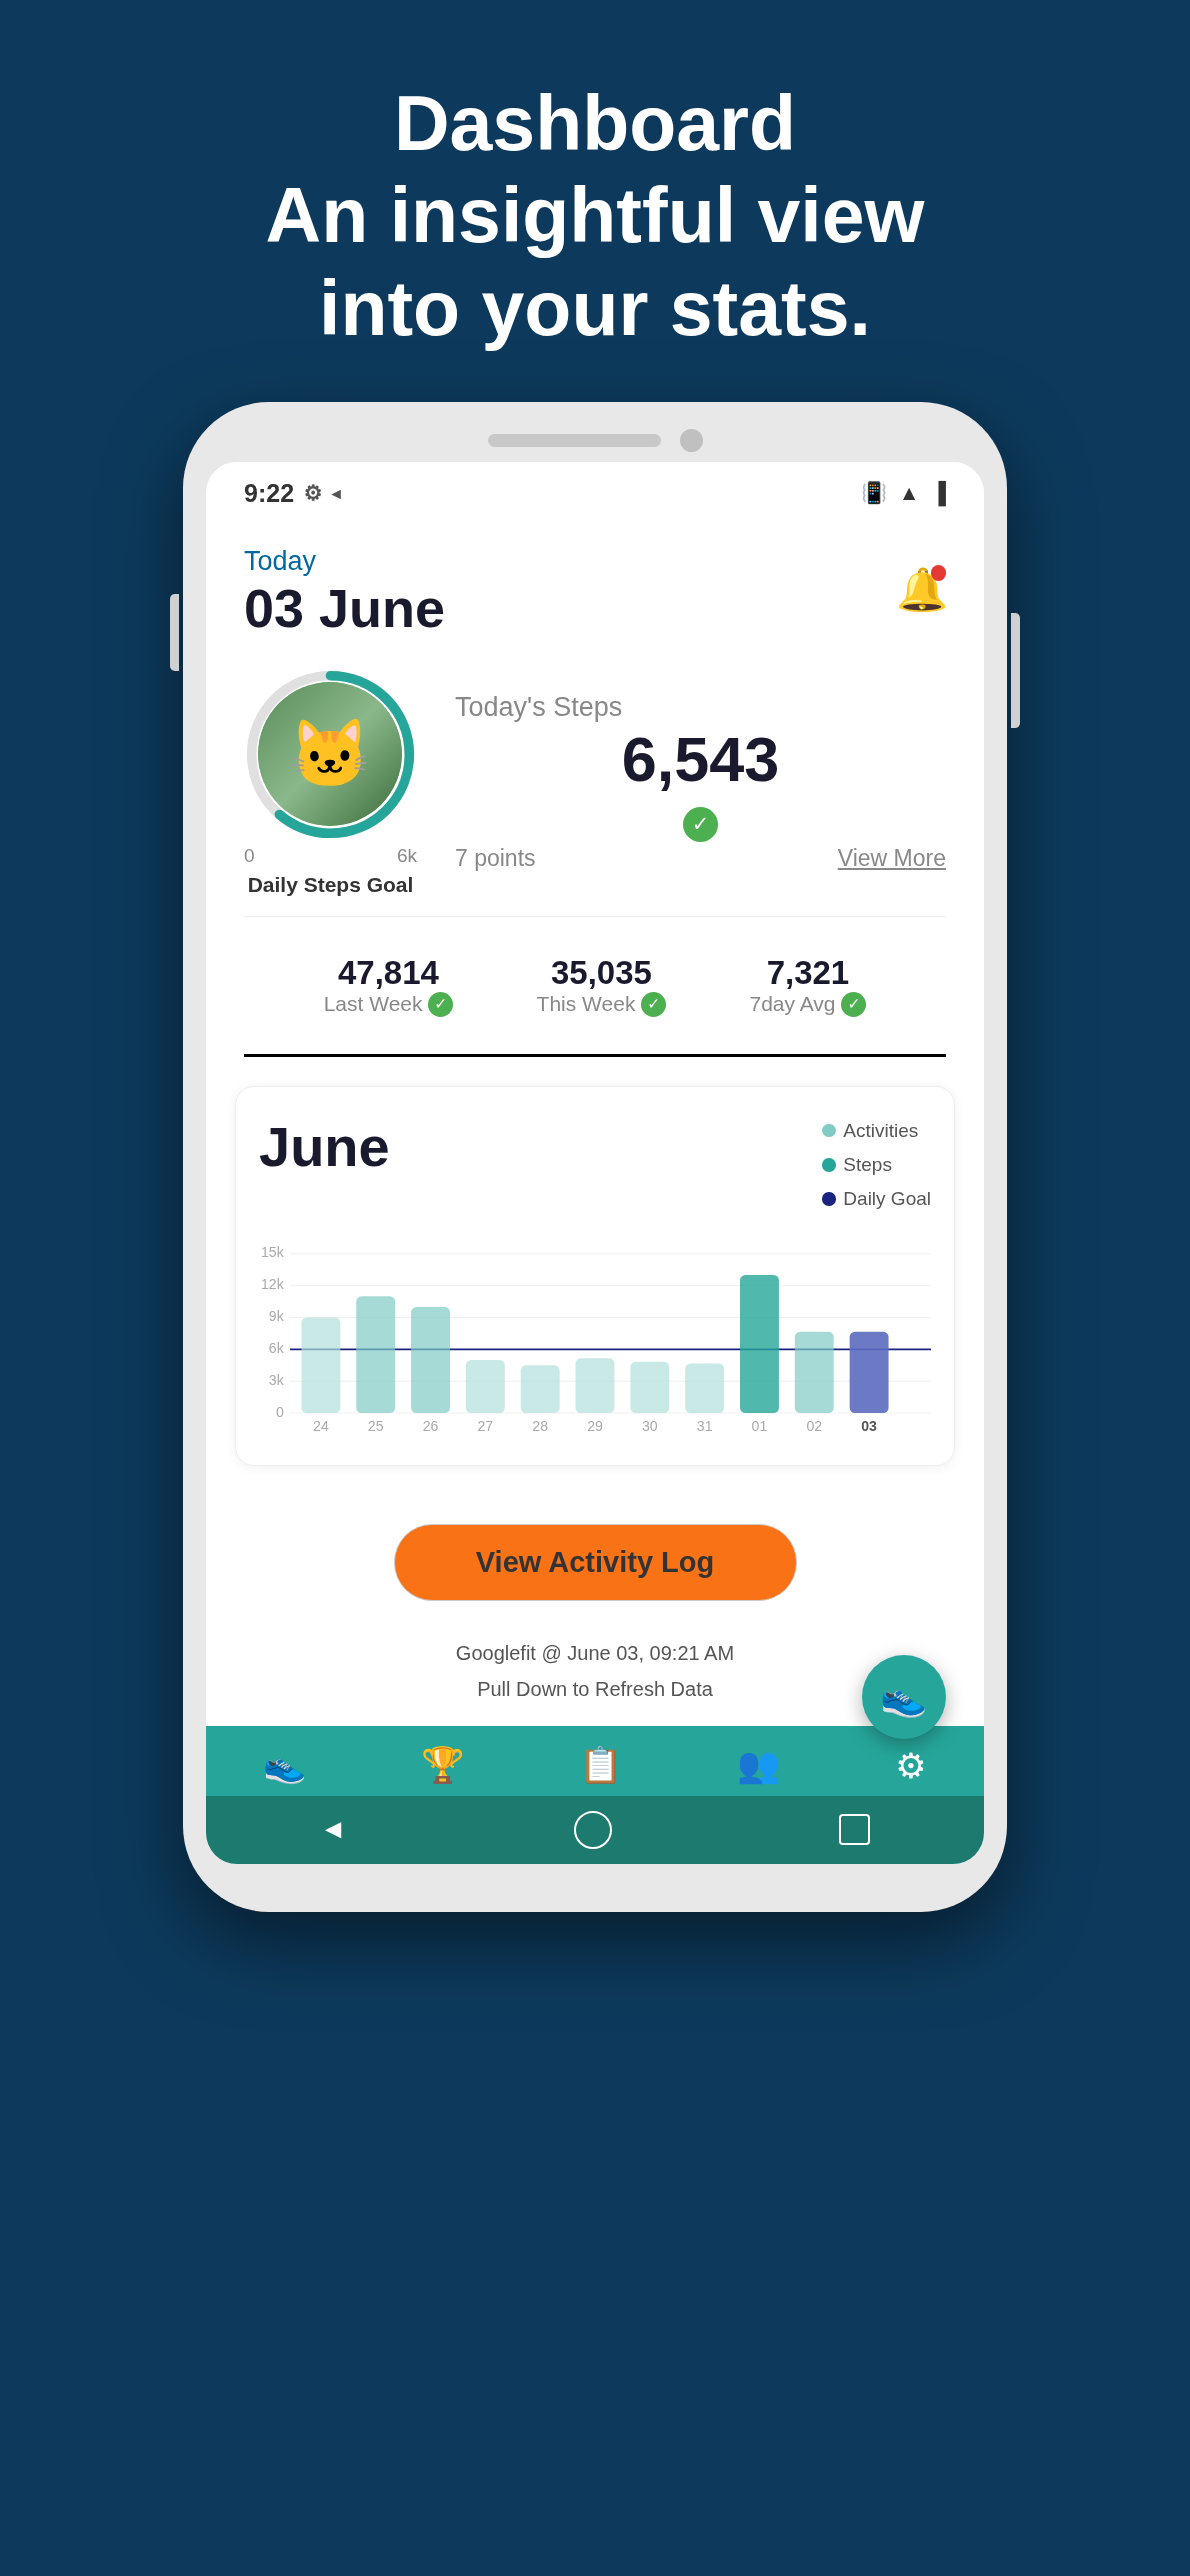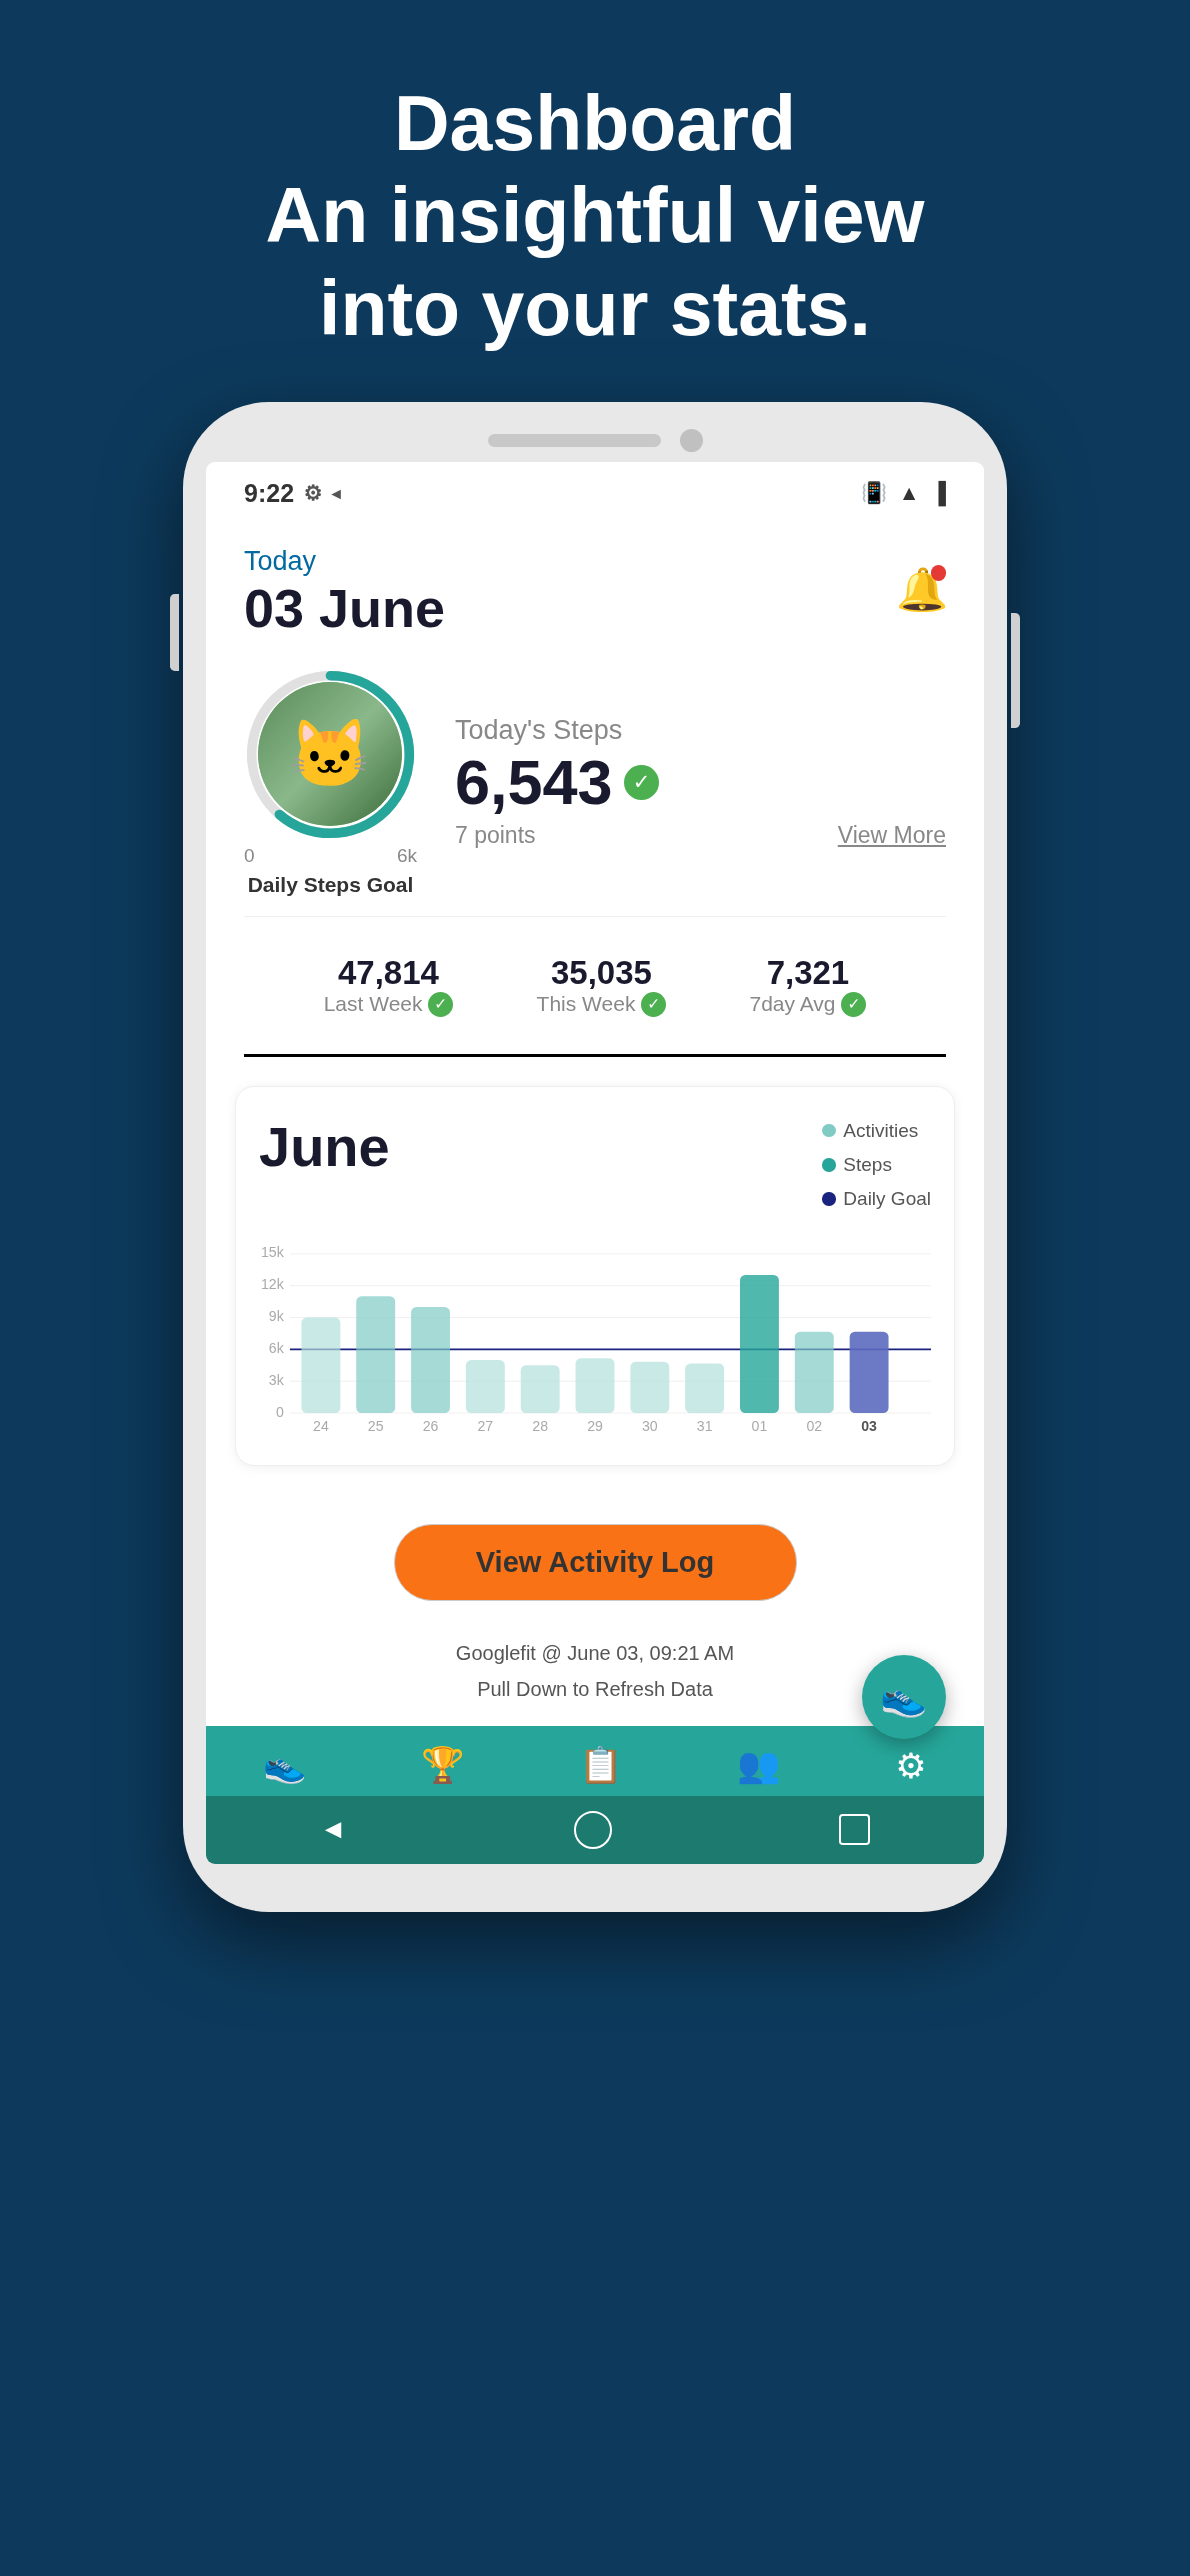--- a/index.html
+++ b/index.html
@@ -78,21 +78,21 @@
       top: 211px;
       width: 9.6px;
       height: 115px;
       background: #d0d0d0;
       border-radius: 0 4.8px 4.8px 0;
     }
 
     
     .phone-screen {
       background: #f5f5f5;
-      border-radius: 9px;
+      border-radius: 31px;
       overflow: hidden;
       position: relative;
     }
 
     
     .status-bar {
       background: white;
       padding: 17px 38px 9.6px;
       display: flex;
       justify-content: space-between;
@@ -211,20 +211,21 @@
 
     .steps-label {
       font-size: 27px;
       color: #888;
     }
 
     .steps-value-row {
       display: flex;
       align-items: center;
       gap: 11.5px;
+      flex-direction: column;
     }
 
     .steps-value {
       font-size: 63px;
       font-weight: bold;
       color: #1a1a2e;
     }
 
     .check-icon {
       width: 35px;

